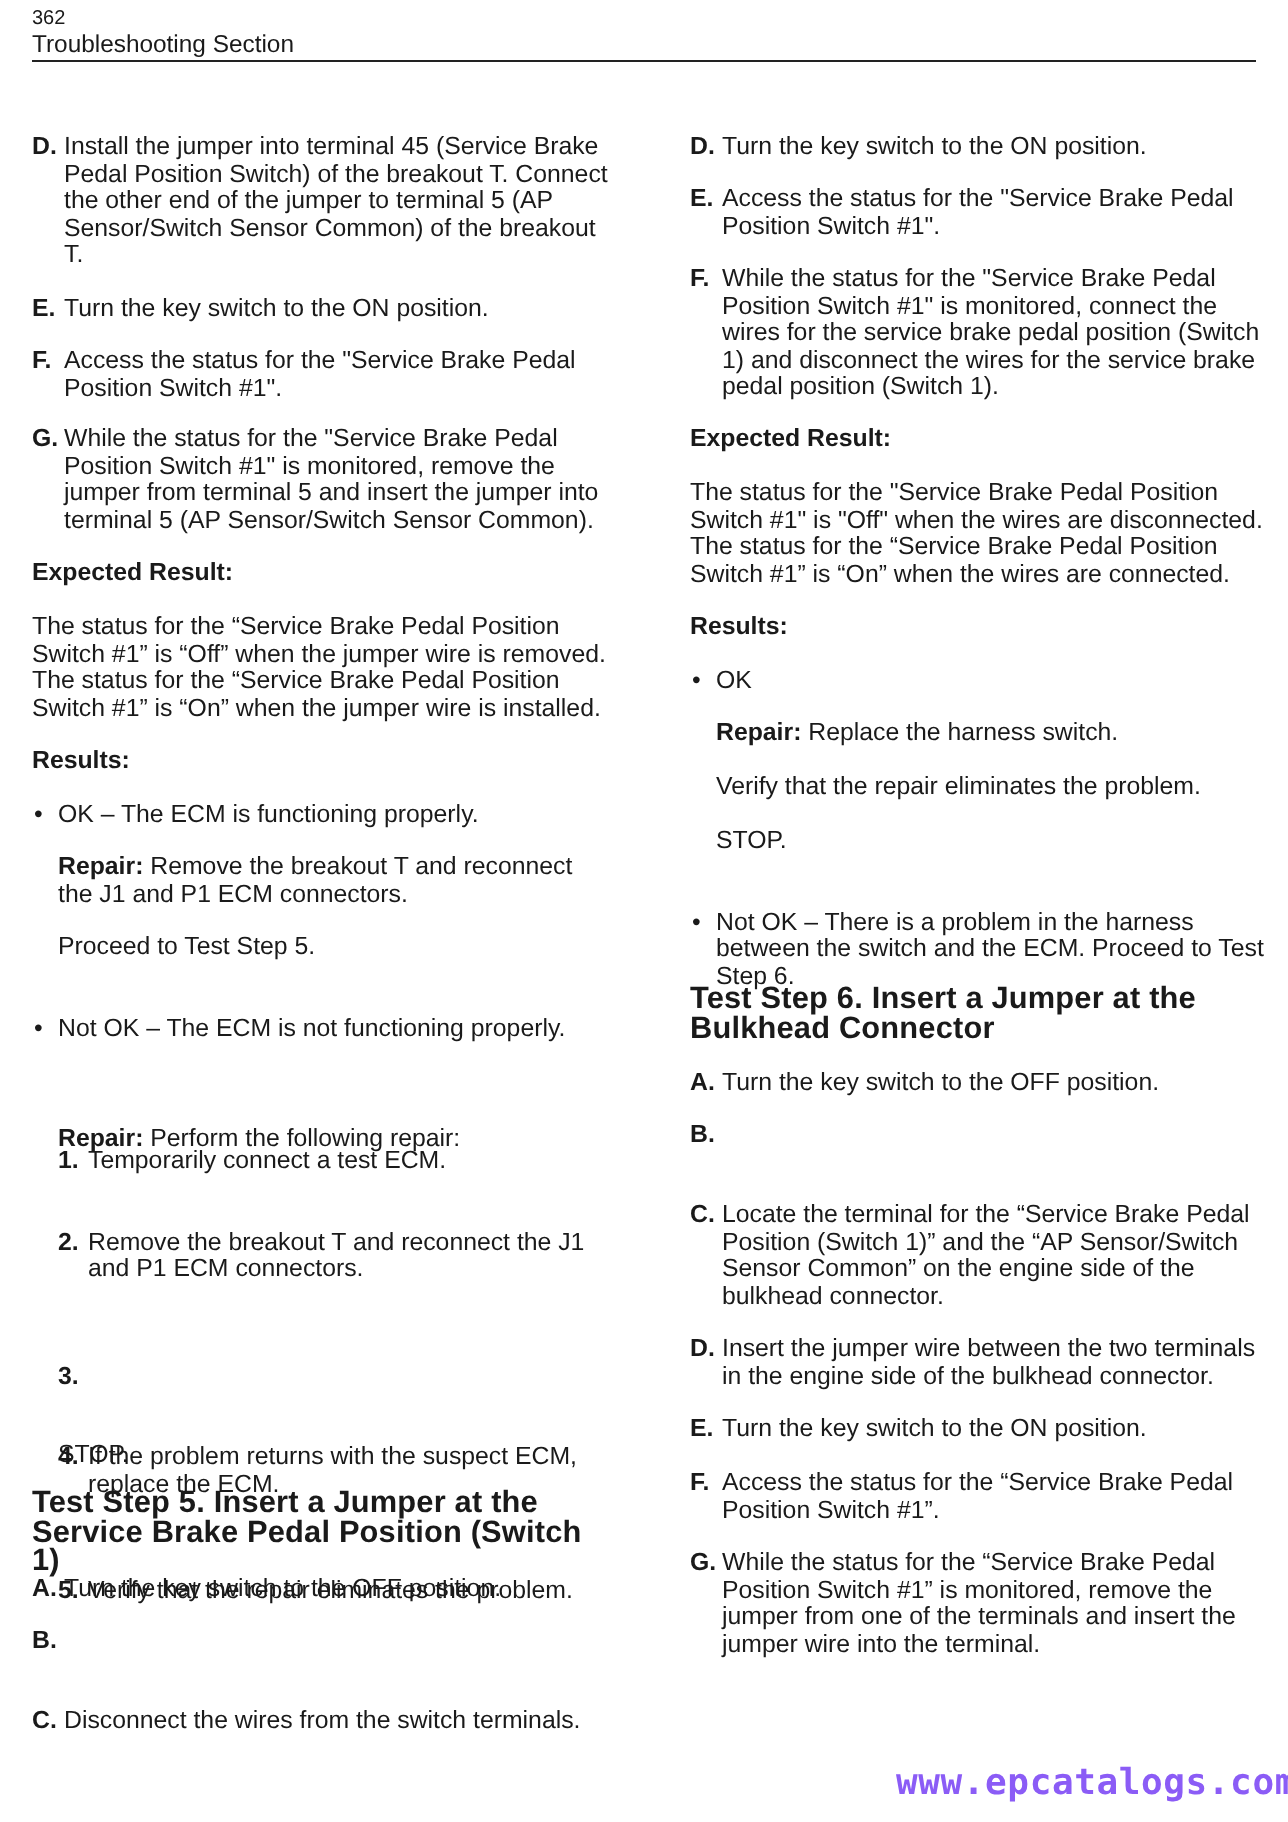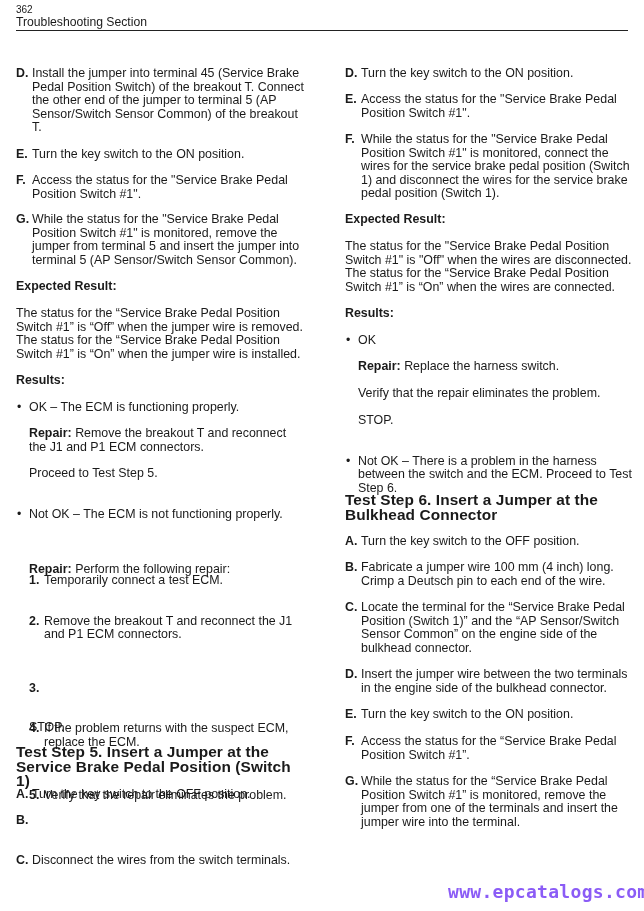--- a/index.html
+++ b/index.html
@@ -152,21 +152,21 @@
   <div class="block bullet" style="top:374px;">
     <span class="dot">•</span><span>Not OK</span><span> – There is a problem in the harness between the switch and the ECM. Proceed to Test Step 6.</span>
   </div>
 
   <div class="block h-step" style="top:426px;">Test Step 6. Insert a Jumper at the Bulkhead Connector</div>
 
   <div class="block" style="top:468px;">
     <div class="step"><span class="lt">A.</span><span>Turn the key switch to the OFF position.</span></div>
   </div>
   <div class="block" style="top:494px;">
-    <div class="step"><span class="lt">B.</span><span>Fabricate a jumper wire 100 mm (4 inch) long. Crimp a Deutsch pin to each end of the wire.</span></div>
+    <div class="step"><span class="lt">B.</span></div>
   </div>
   <div class="block" style="top:534px;">
     <div class="step"><span class="lt">C.</span><span>Locate the terminal for the “Service Brake Pedal Position (Switch 1)” and the “AP Sensor/Switch Sensor Common” on the engine side of the bulkhead connector.</span></div>
   </div>
   <div class="block" style="top:601px;">
     <div class="step"><span class="lt">D.</span><em style="font-style:normal;">Insert the jumper wire between the two terminals in the engine side of the bulkhead connector.</em></div>
   </div>
   <div class="block" style="top:641px;">
     <div class="step"><span class="lt">E.</span><span>Turn the key switch to the ON position.</span></div>
   </div>

